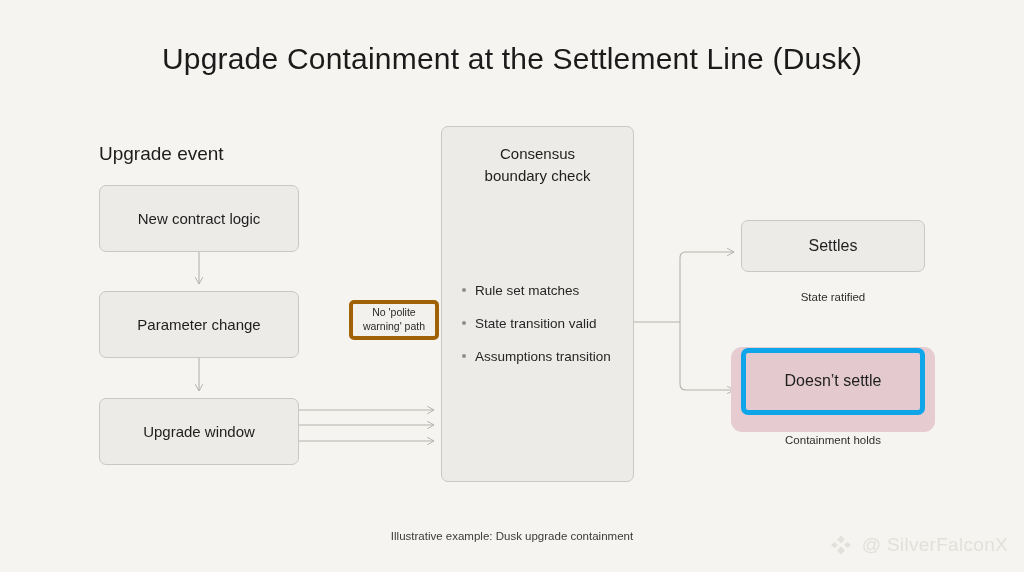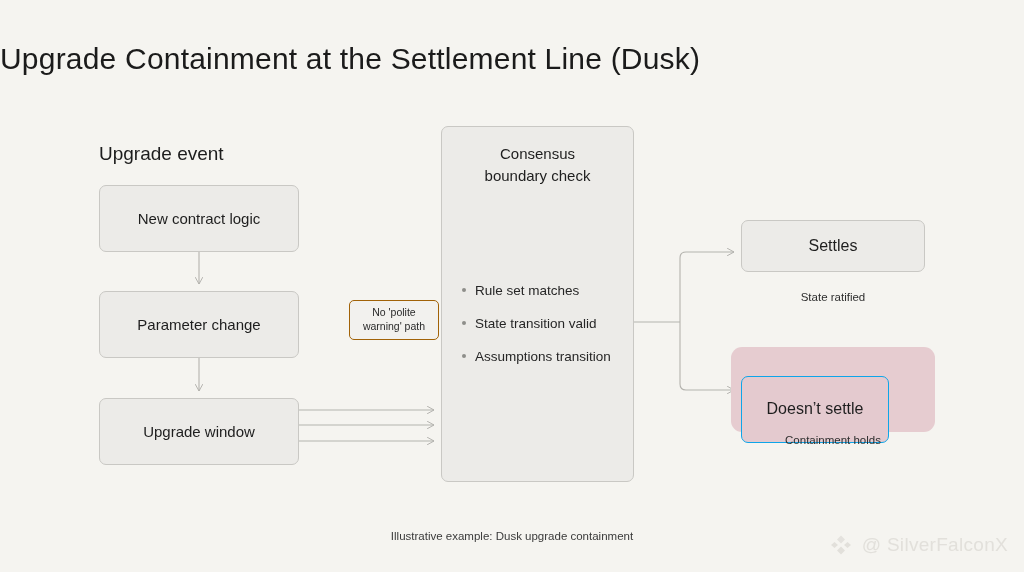--- a/index.html
+++ b/index.html
@@ -20,20 +20,21 @@
     inset: 0;
     background: #f5f4f0;
   }
 
   
   .title {
     position: absolute;
     left: 0;
     top: 42px;
     width: 1024px;
+    text-align: center;
     font-size: 30px;
     font-weight: 400;
     letter-spacing: 0.2px;
     color: #1b1b1b;
     white-space: nowrap;
   }
 
   
   .node {
     position: absolute;
@@ -111,21 +112,21 @@
   }
 
   
   #callout-no-warning {
     position: absolute;
     left: 349px;
     top: 300px;
     width: 90px;
     height: 40px;
     background: #f2f1ee;
-    border: 1px solid #a16207;
+    border: 4px solid #a16207;
     border-radius: 5px;
     box-sizing: border-box;
     display: flex;
     align-items: center;
     justify-content: center;
     text-align: center;
     font-size: 10.5px;
     line-height: 1.3;
     color: #2a2a2a;
   }
@@ -144,23 +145,23 @@
   }
 
   #halo-doesnt-settle {
     position: absolute;
     left: 731px; top: 347px;
     width: 204px; height: 85px;
     background: #e6ccd0;
     border-radius: 11px;
   }
   #node-doesnt-settle {
-    left: 741px; top: 376px; width: 148px; height: 67px;
+    left: 741px; top: 348px; width: 184px; height: 67px;
     background: #e4cacf;
-    border: 1px solid #0ea5e9;
+    border: 5px solid #0ea5e9;
     font-size: 16px;
   }
   #caption-doesnt-settle {
     position: absolute;
     left: 731px; top: 434px; width: 204px;
     text-align: center;
     font-size: 11.5px;
     color: #2e2e2e;
   }
 

